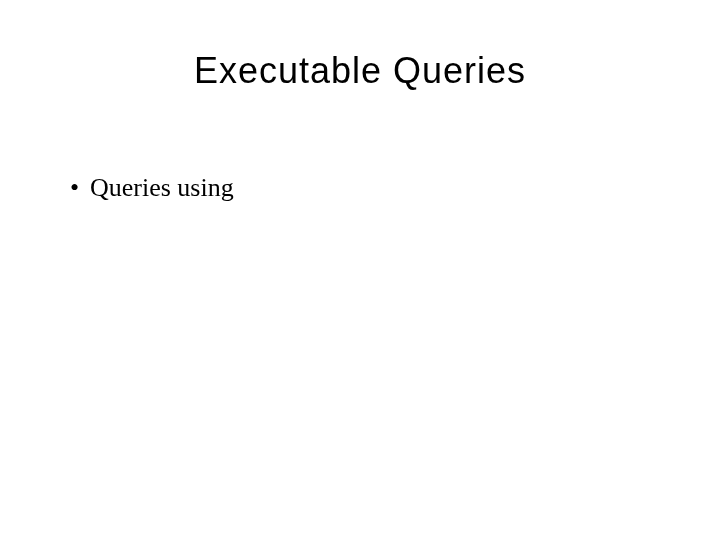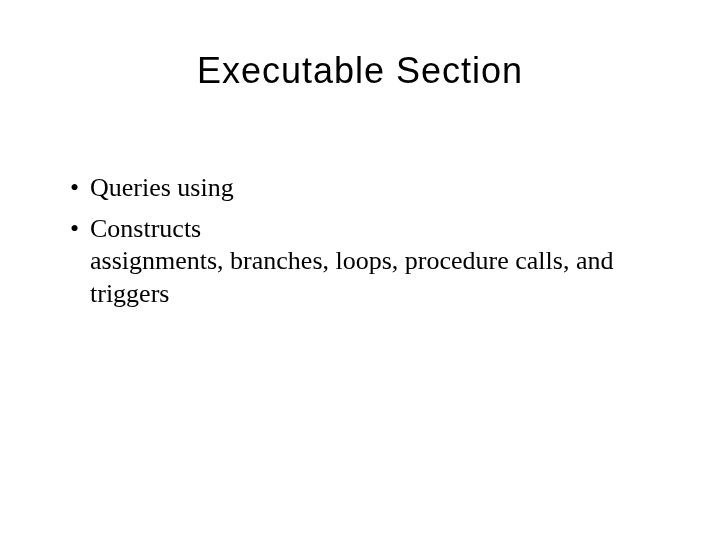--- a/index.html
+++ b/index.html
@@ -44,23 +44,19 @@
     .bullet-line1 {
       display: block;
     }
     .bullet-line2 {
       display: block;
     }
   </style>
 </head>
 <body>
 
-<h1 class="title">Executable Section</h1>
+<h1 class="title">Executable Queries</h1>
 
 <ul class="bullet-list">
   <li class="bullet-item">
     <span class="bullet-line1">Queries using</span>
   </li>
-  <li class="bullet-item">
-    <span class="bullet-line1">Constructs</span>
-    <span class="bullet-line2">assignments, branches, loops, procedure calls, and triggers</span>
-  </li>
 </ul>
 
 </body></html>

